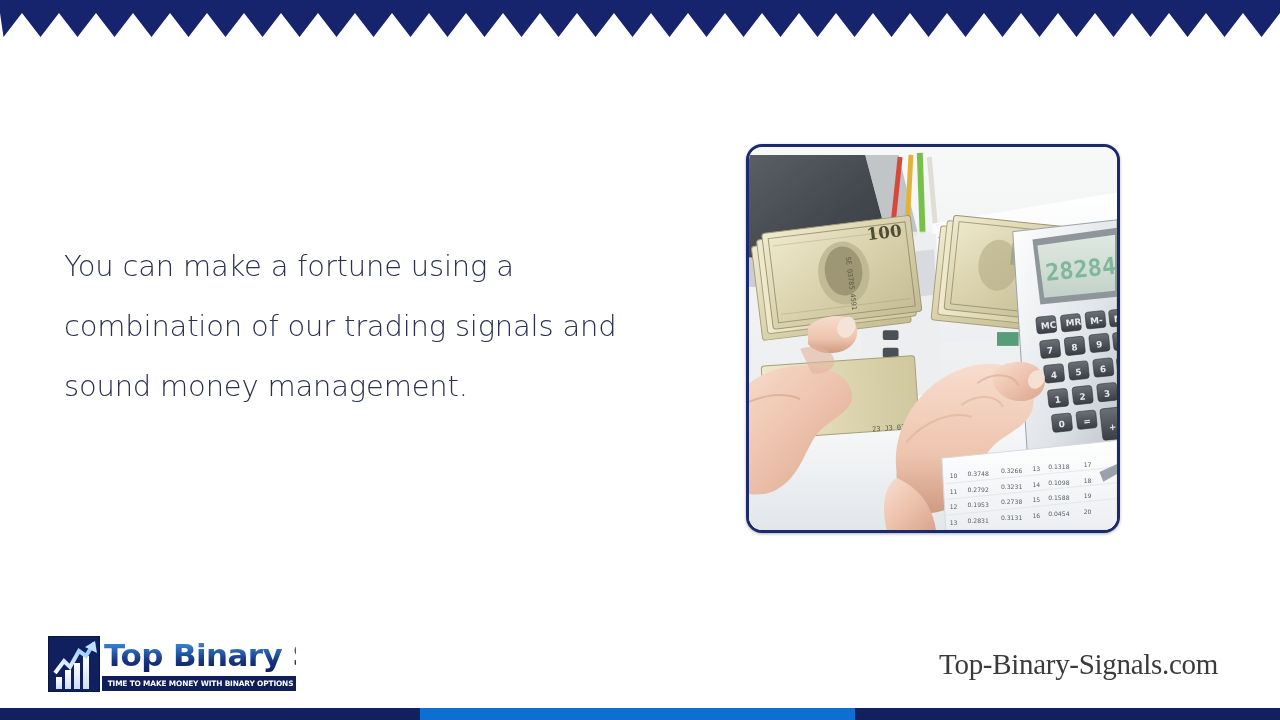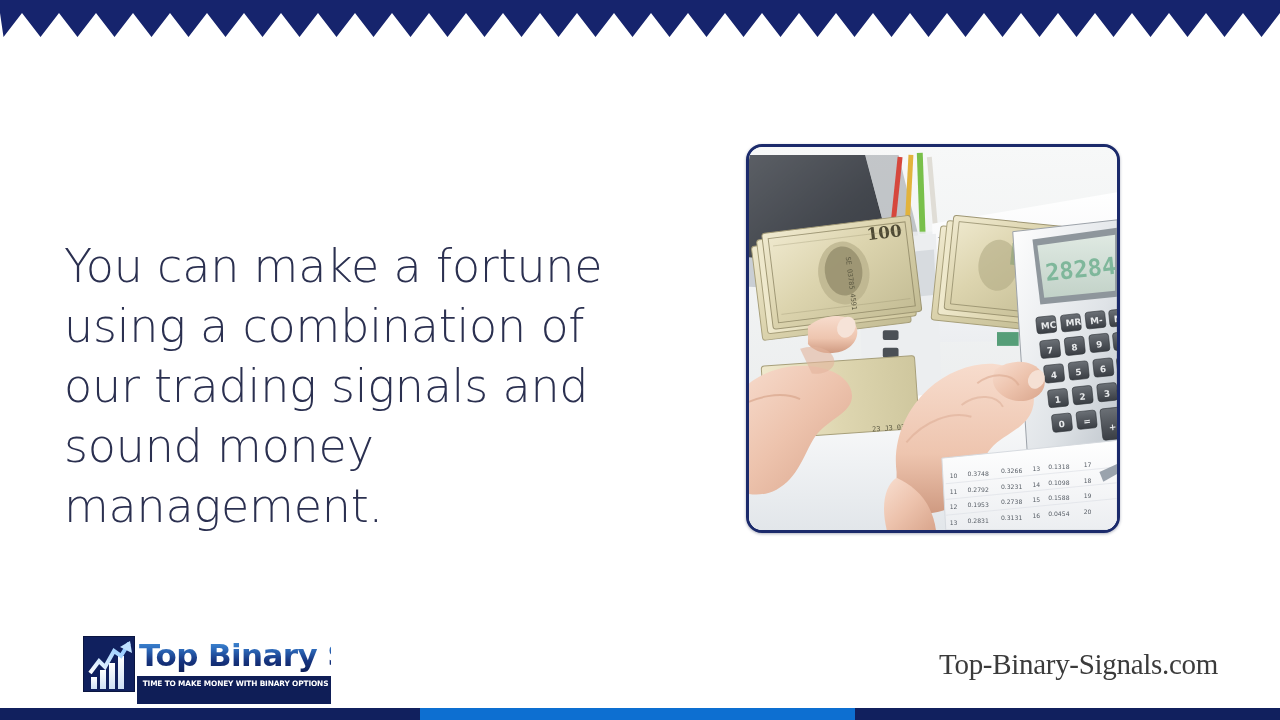--- a/index.html
+++ b/index.html
@@ -36,21 +36,21 @@
   .zigzag-band svg { display: block; }
 
   
   .headline {
     position: absolute;
     left: 64px;
     top: 236px;
     width: 600px;
     font-family: "DejaVu Sans", sans-serif;
     font-weight: 300;
-    font-size: 46px;
+    font-size: 29px;
     line-height: 60px;
     letter-spacing: -0.2px;
     color: #2b3050;
     white-space: pre-line;
     -webkit-font-smoothing: antialiased;
   }
 
   
   .photo-frame {
     position: absolute;
@@ -75,21 +75,20 @@
   }
   .photo-inner svg { display:block; width:100%; height:100%; }
 
   
   .logo {
     position: absolute;
     left: 48px;
     top: 636px;
     width: 248px;
     height: 58px;
-    margin-left: 35px;
   }
   .logo-mark {
     position: absolute;
     left: 0; top: 0;
     width: 52px;
     height: 56px;
     background: #10205e;
     border: 1px solid #0a1540;
     box-sizing: border-box;
     overflow: hidden;
@@ -110,21 +109,21 @@
     background-clip: text;
     color: transparent;
     -webkit-text-fill-color: transparent;
     white-space: nowrap;
   }
   .logo-tagline {
     position: absolute;
     left: 54px;
     top: 40px;
     width: 194px;
-    height: 28px;
+    height: 15px;
     background: #0f1e57;
     border-left: 3px solid #0f1e57;
     color: #ffffff;
     font-family: "DejaVu Sans", sans-serif;
     font-weight: bold;
     font-size: 7.4px;
     letter-spacing: -0.15px;
     line-height: 15px;
     text-align: center;
     white-space: nowrap;

